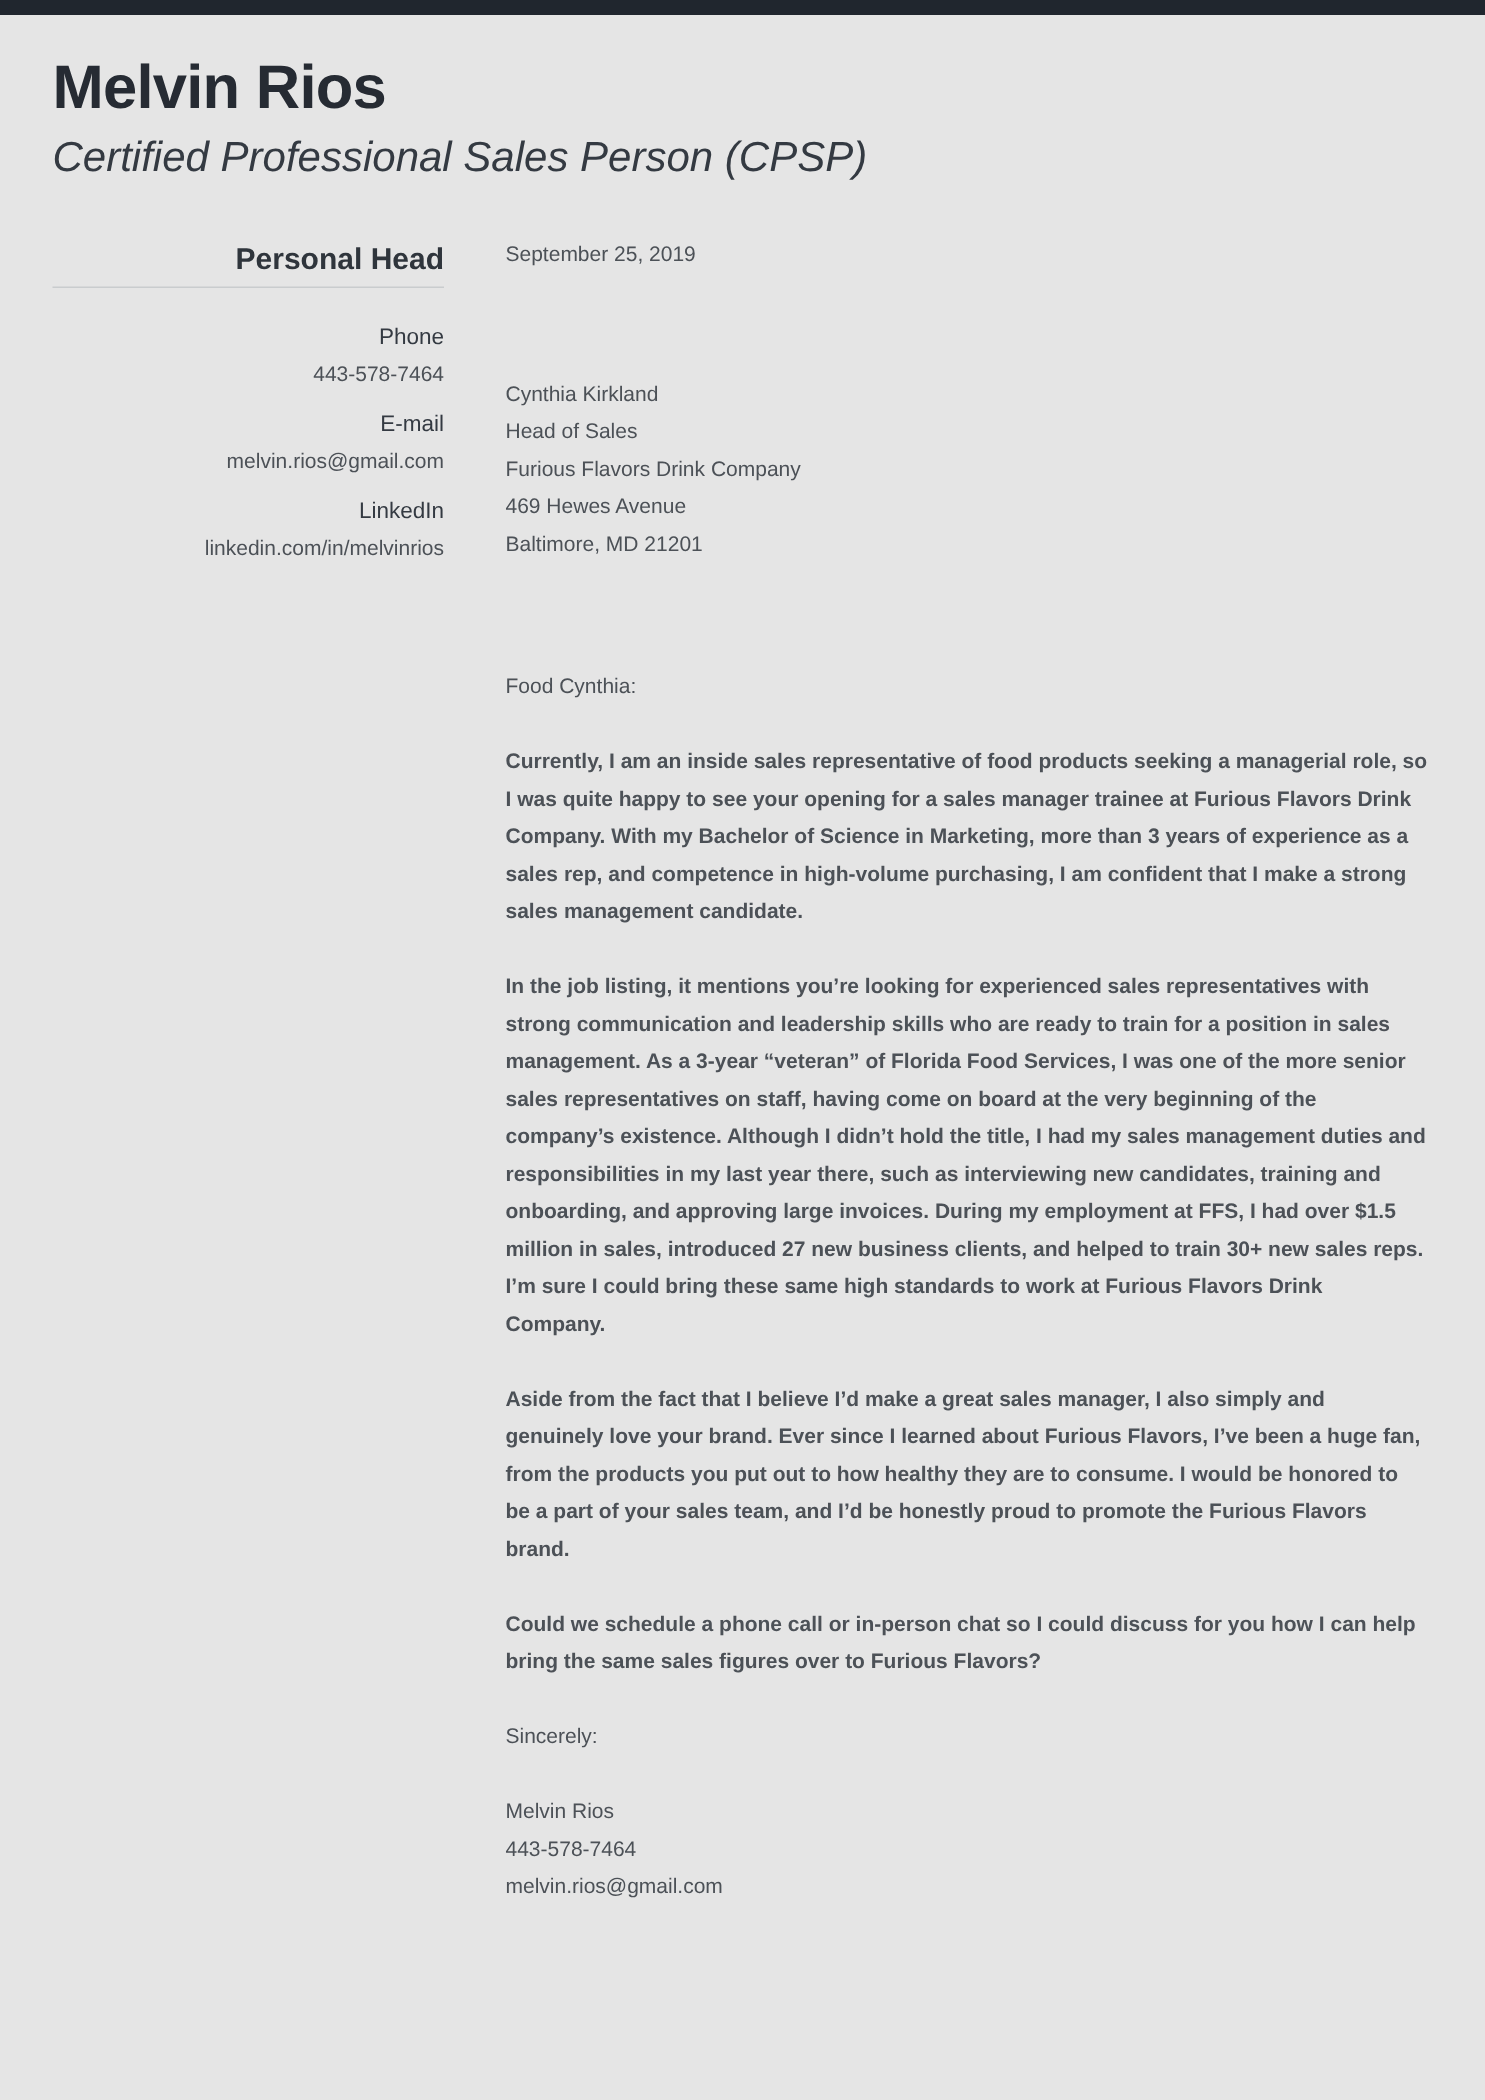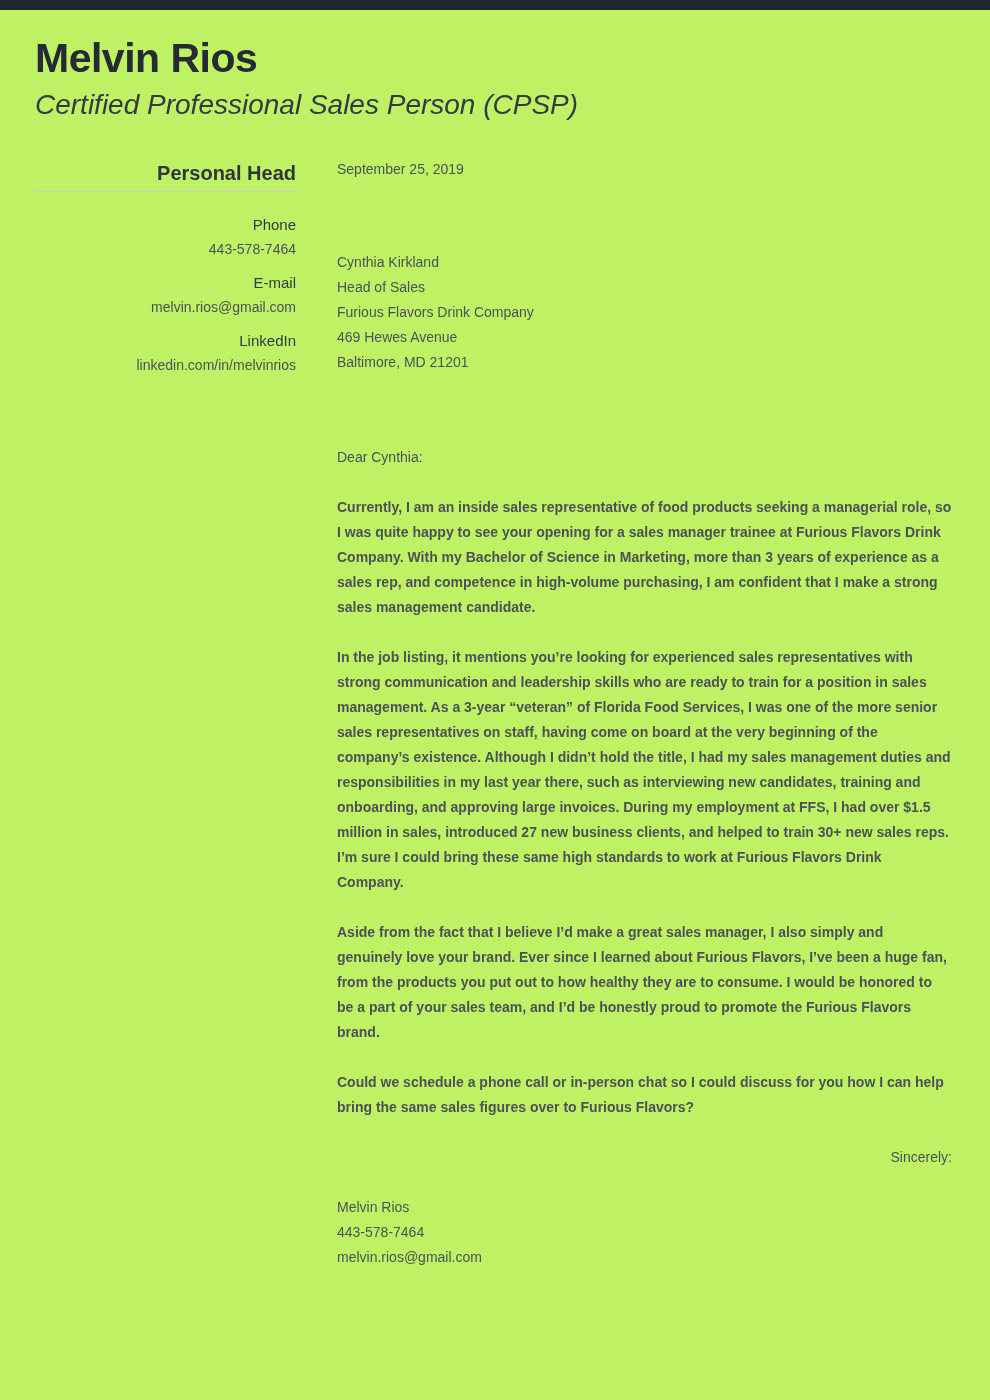--- a/index.html
+++ b/index.html
@@ -1,21 +1,21 @@
 <!DOCTYPE html>
 <html><head>
 <meta charset="utf-8">
 <style>
   * { margin: 0; padding: 0; box-sizing: border-box; }
   html, body { background: #ffffff; }
   .page {
     position: relative;
     width: 990px;
     height: 1400px;
-    background: #bef264;
+    background: #e5e5e5;
     font-family: "Liberation Sans", sans-serif;
     color: #4c5157;
     overflow: hidden;
   }
   .top-bar {
     width: 100%;
     height: 10px;
     background: #20262e;
   }
   .header {
@@ -71,21 +71,21 @@
     flex: 0 0 615px;
     font-size: 14px;
     line-height: 25px;
     color: #4c5157;
     margin-top: -4px;
   }
   .date-line { }
   .recipient { margin-top: 68px; }
   .salutation { margin-top: 70px; }
   .para { margin-top: 25px; font-weight: bold; }
-  .closing { margin-top: 25px; text-align: right; }
+  .closing { margin-top: 25px; }
   .signature { margin-top: 25px; }
 </style>
 </head>
 <body>
 
 <div class="page">
 
   <div class="top-bar"></div>
 
   <div class="header">
@@ -117,21 +117,21 @@
       <div class="date-line">September 25, 2019</div>
 
       <div class="recipient">
         <div>Cynthia Kirkland</div>
         <div>Head of Sales</div>
         <div>Furious Flavors Drink Company</div>
         <div>469 Hewes Avenue</div>
         <div>Baltimore, MD 21201</div>
       </div>
 
-      <div class="salutation">Dear Cynthia:</div>
+      <div class="salutation">Food Cynthia:</div>
 
       <div class="para">Currently, I am an inside sales representative of food products seeking a managerial role, so I was quite happy to see your opening for a sales manager trainee at Furious Flavors Drink Company. With my Bachelor of Science in Marketing, more than 3 years of experience as a sales rep, and competence in high-volume purchasing, I am confident that I make a strong sales management candidate.</div>
       <div class="para">In the job listing, it mentions you’re looking for experienced sales representatives with strong communication and leadership skills who are ready to train for a position in sales management. As a 3-year “veteran” of Florida Food Services, I was one of the more senior sales representatives on staff, having come on board at the very beginning of the company’s existence. Although I didn’t hold the title, I had my sales management duties and responsibilities in my last year there, such as interviewing new candidates, training and onboarding, and approving large invoices. During my employment at FFS, I had over $1.5 million in sales, introduced 27 new business clients, and helped to train 30+ new sales reps. I’m sure I could bring these same high standards to work at Furious Flavors Drink Company.</div>
       <div class="para">Aside from the fact that I believe I’d make a great sales manager, I also simply and genuinely love your brand. Ever since I learned about Furious Flavors, I’ve been a huge fan, from the products you put out to how healthy they are to consume. I would be honored to be a part of your sales team, and I’d be honestly proud to promote the Furious Flavors brand.</div>
       <div class="para">Could we schedule a phone call or in-person chat so I could discuss for you how I can help bring the same sales figures over to Furious Flavors?</div>
 
       <div class="closing">Sincerely:</div>
 
       <div class="signature">
         <div>Melvin Rios</div>

